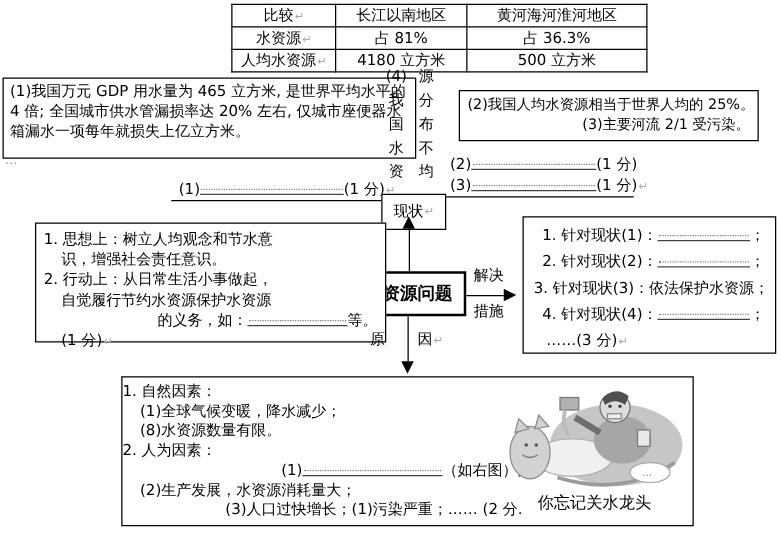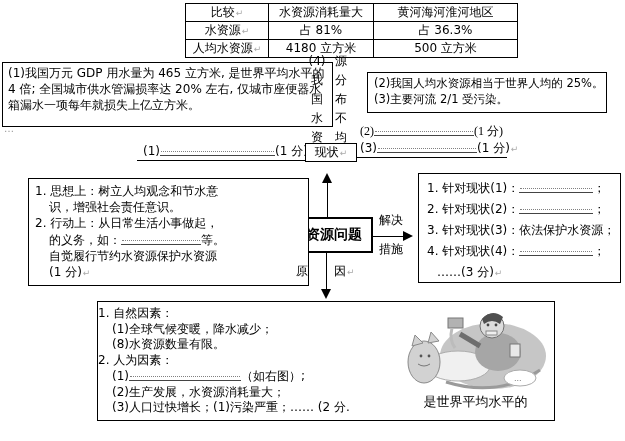--- a/index.html
+++ b/index.html
@@ -1,20 +1,20 @@
 <!DOCTYPE html>
 <html><head>
 <meta charset="utf-8">
 <style>
   html,body{margin:0;padding:0;background:#fff;}
   .canvas{position:relative;width:625px;height:441px;background:#ffffff;
           font-family:"DejaVu Sans",sans-serif;color:#000;overflow:hidden;}
   .abs{position:absolute;}
   .t{font-size:12px;line-height:1.35;}
-  .nowrap{white-space:nowrap;}
+  .nowrap{white-space:nowrap;text-align:right;}
   .box{border:1px solid #000;background:#fff;box-sizing:border-box;}
   .bold-box{border:2px solid #000;background:#fff;box-sizing:border-box;}
   .center-flex{display:flex;align-items:center;justify-content:center;}
   
   table.cmp{border-collapse:collapse;table-layout:fixed;background:#fff;}
   table.cmp td{border:1px solid #000;font-size:12px;text-align:center;
                height:16px;padding:0 2px;font-weight:normal;overflow:hidden;white-space:nowrap;}
   
   .blank{display:inline-block;height:11px;border-bottom:1px solid #444;
          position:relative;vertical-align:-1px;}
@@ -39,21 +39,21 @@
 </style>
 </head>
 <body>
 
 <div class="canvas">
 
   <table class="cmp abs" style="left:185px;top:3px;width:317px;">
     <tbody>
         <tr>
       <td style="width:78px"><span>比较</span><span class="pm">↵</span></td>
-      <td style="width:100px"><span>水资源消耗量大</span></td>
+      <td style="width:100px"><span>长江以南地区</span></td>
       <td style="width:139px"><span>黄河海河淮河地区</span></td>
     </tr>
     <tr>
       <td><span>水资源</span><span class="pm">↵</span></td>
       <td><span>占 81%</span></td>
       <td><span>占 36.3%</span></td>
     </tr>
     <tr>
       <td><span>人均水资源</span><span class="pm">↵</span></td>
       <td><span>4180 立方米</span></td>
@@ -82,26 +82,26 @@
   <div class="abs box t nowrap" style="left:367px;top:72px;width:240px;height:41px;padding:3px 6px;font-size:11.5px;">
     <div>(2)我国人均水资源相当于世界人均的 25%。</div>
     <div>(3)主要河流 2/1 受污染。</div>
   </div>
 
   <div class="abs t nowrap" style="left:143px;top:143px;">
     <span>(1)</span><span class="blank" style="width:115px"></span><span>(1 分)</span><span class="pm">↵</span>
   </div>
   <div class="hline" style="left:137px;top:160px;width:168px;"></div>
 
-  <div class="abs box center-flex" style="left:305px;top:143px;width:52px;height:19px;font-size:12px;">
+  <div class="abs box center-flex" style="left:305px;top:155px;width:52px;height:29px;font-size:12px;">
     <span>现状</span>
       <span class="pm">↵</span>
   </div>
 
-  <div class="abs t nowrap" style="left:360px;top:123px;font-family:Liberation Serif, serif;">
+  <div class="abs t nowrap" style="left:360px;top:123px;">
     <span>(2)</span><span class="blank" style="width:100px"></span><span>(1 分)</span>
   </div>
   <div class="abs t nowrap" style="left:360px;top:140px;">
     <span>(3)</span><span class="blank" style="width:100px"></span><span>(1 分)</span><span class="pm">↵</span>
   </div>
   <div class="hline" style="left:357px;top:157px;width:150px;"></div>
 
   <div class="ah-up" style="left:322px;top:173px;"></div>
   <div class="vline" style="left:327px;top:182px;height:35px;"></div>
 
@@ -116,28 +116,28 @@
   </div>
   <div class="abs t nowrap" style="left:240px;top:241px;">
     <span>的做法</span><span class="pm">↵</span>
   </div>
 
   <div class="hline" style="left:373px;top:236px;width:30px;"></div>
   <div class="ah-right" style="left:403px;top:231px;"></div>
   <div class="abs t nowrap" style="left:379px;top:212px;">解决</div>
   <div class="abs t nowrap" style="left:379px;top:241px;">措施</div>
 
-  <div class="abs box t" style="left:28px;top:178px;width:281px;height:108px;padding:4px 6px;line-height:16.2px;">
+  <div class="abs box t" style="left:28px;top:178px;width:281px;height:96px;padding:4px 6px;line-height:16.2px;">
     <div>1. 思想上：树立人均观念和节水意</div>
     <div class="indent">识，增强社会责任意识。</div>
     <div>2. 行动上：从日常生活小事做起，</div>
+    <div class="indent">自觉履行节约水资源保护水资源</div>
     <div class="indent nowrap">
       <span>的义务，如：</span><span class="blank" style="width:80px"></span><span>等。</span>
     </div>
-    <div class="indent">自觉履行节约水资源保护水资源</div>
     <div class="indent">
       <span>(1 分)</span><span class="pm">↵</span>
     </div>
   </div>
 
   <div class="abs box t" style="left:418px;top:173px;width:203px;height:110px;padding:4px 8px;line-height:21px;">
     <div class="nowrap">
       <span>1. 针对现状(1)：</span><span class="blank" style="width:74px"></span><span>；</span>
     </div>
     <div class="nowrap">
@@ -189,16 +189,16 @@
       <ellipse cx="26" cy="56" rx="16" ry="21" fill="#d2d2d2" stroke="#8a8a8a"></ellipse>
       <path d="M14 40 l3 -11 8 8 z" fill="#d2d2d2" stroke="#8a8a8a"></path>
       <path d="M30 37 l3 -11 8 9 z" fill="#d2d2d2" stroke="#8a8a8a"></path>
       <circle cx="23" cy="50" r="1.4" fill="#555"></circle>
       <circle cx="31" cy="50" r="1.4" fill="#555"></circle>
       <path d="M20 58 q6 4 12 0" stroke="#777" fill="none"></path>
       <ellipse cx="122" cy="72" rx="16" ry="8" fill="#fff" stroke="#aaa"></ellipse>
       <text x="116" y="75" font-size="8" fill="#777">...</text>
     </svg>
 
-    <div class="abs caption" style="left:305px;top:91px;width:145px;">是世界平均水平的</div>
+    <div class="abs caption" style="left:305px;top:91px;width:145px;">你忘记关水龙头</div>
   </div>
 
 </div>
 
 </body></html>

